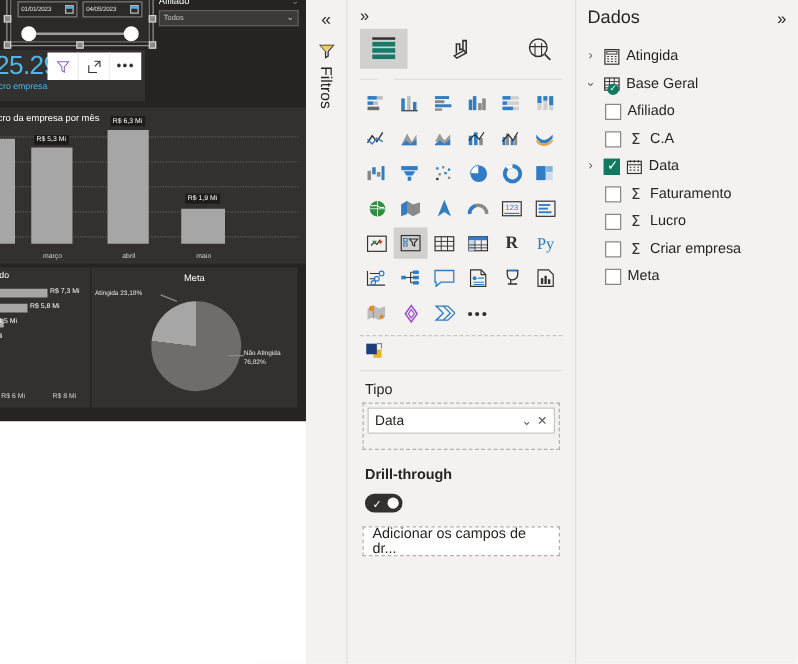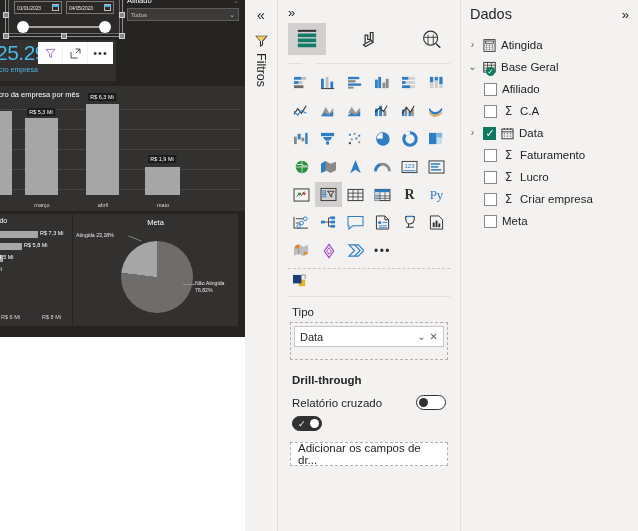--- a/index.html
+++ b/index.html
@@ -917,26 +917,20 @@
         <div class="chip">
           <span class="chip-name">Data</span>
           <span class="chip-ic">⌄</span>
           <span class="chip-ic">✕</span>
         </div>
         <div class="well-empty"></div>
       </div>
 
       <div class="drill-title">Drill-through</div>
       <div class="toggle-row">
-        <span class="toggle-lbl">Relatório cruzado</span>
-        <span class="switch">
-          <span class="dot"></span>
-        </span>
-      </div>
-      <div class="toggle-row">
         <span class="switch on">
           <span class="chk">✓</span>
           <span class="dot"></span>
         </span>
       </div>
       <div class="add-btn">Adicionar os campos de dr...</div>
     </div>
   </div>
 
   <div id="data-pane">

